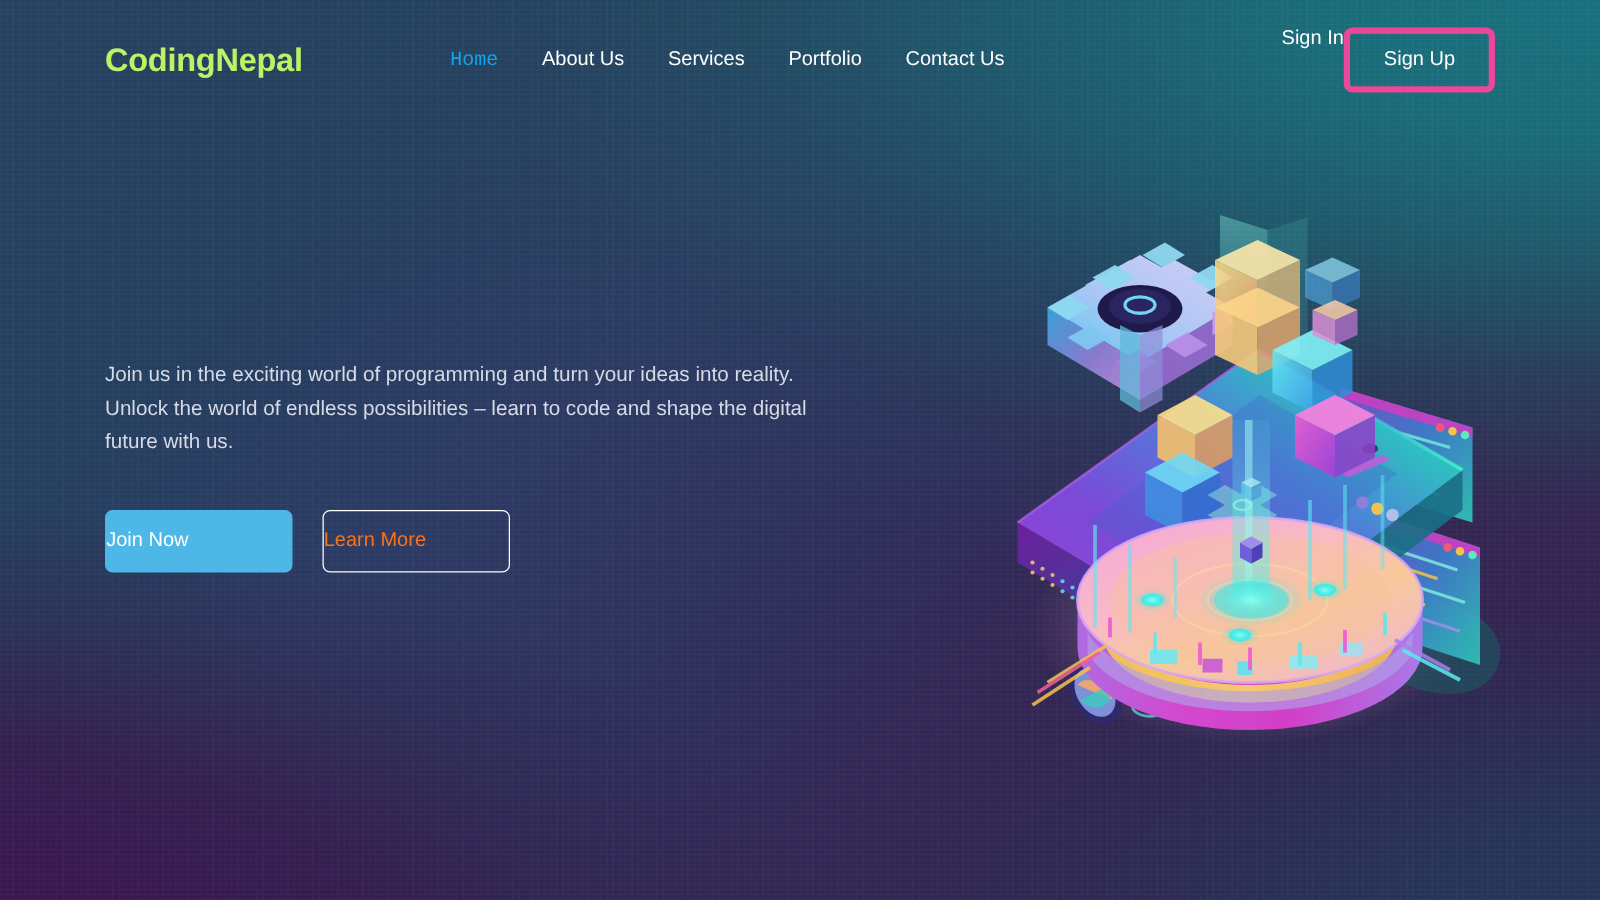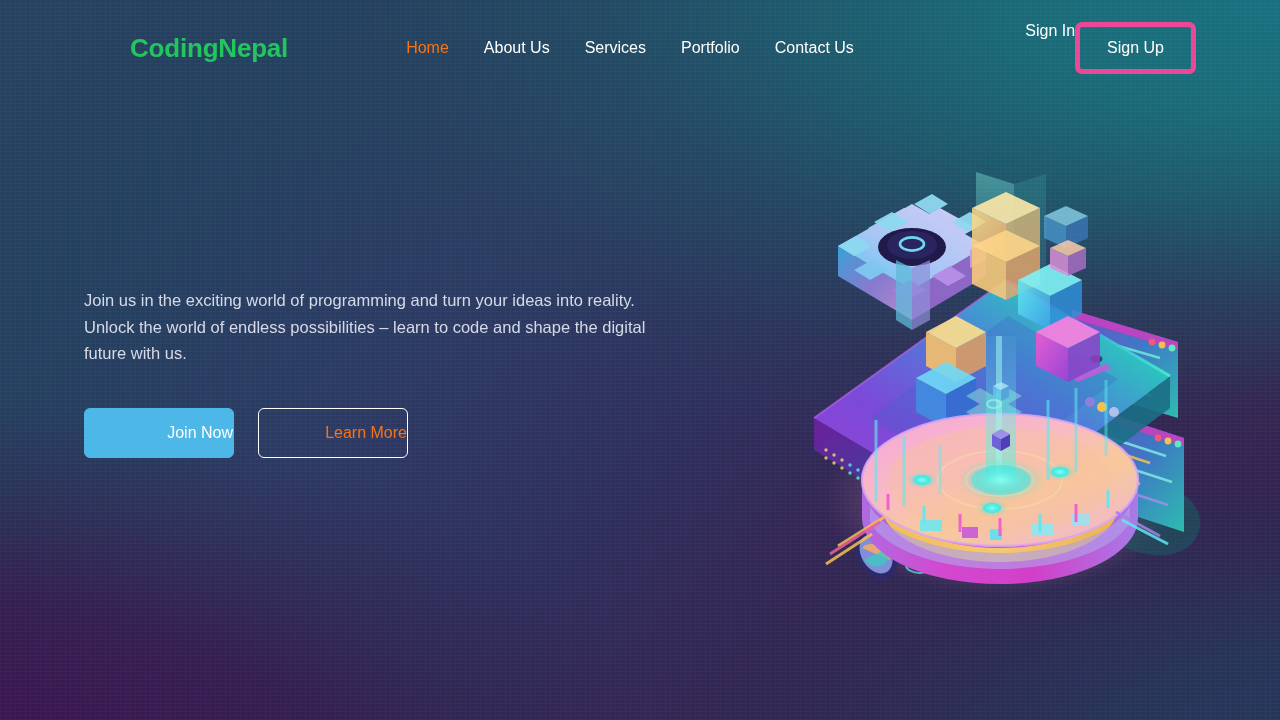--- a/index.html
+++ b/index.html
@@ -36,32 +36,32 @@
   }
 
   
   .navbar {
     position:absolute; top:0; left:0; right:0; height:96px;
     display:flex; align-items:center;
     padding:0 84px;
     z-index:20;
   }
   .logo {
-    font-size:26px; font-weight:700; color:#22c55e;
-    letter-spacing:-.2px; white-space:nowrap;margin-left:46px;
+    font-size:26px; font-weight:700; color:#bef264;
+    letter-spacing:-.2px; white-space:nowrap;
   }
   .nav-links {
     display:flex; align-items:center; gap:35px;
     margin-left:118px;
   }
   .nav-link {
     font-size:16px; color:#ffffff; text-decoration:none;
     white-space:nowrap; cursor:pointer;
   }
-  .nav-link.active { color:#f97316; }
+  .nav-link.active { color:#0ea5e9;font-family:Liberation Mono, monospace; }
   .nav-right {
     margin-left:auto; display:flex; align-items:flex-start; 
   }
   .signin {
     font-size:16px; color:#ffffff; text-decoration:none;
     white-space:nowrap; cursor:pointer;
   }
   .signup {
     font-size:16px; color:#ffffff;
     border:5px solid #ec4899; border-radius:7px;
@@ -80,21 +80,21 @@
   }
   .hero p {
     margin-top:29px;
     font-size:16.5px; color:#d6dae6; line-height:1.62;
     max-width:600px;
   }
   .hero-actions { margin-top:41px; display:flex; gap:24px; }
   .btn {
     font-family:"Liberation Sans", sans-serif;
     font-size:16px; border-radius:6px; cursor:pointer;
-    padding:15px 0; width:150px; text-align:right;
+    padding:15px 0; width:150px; text-align:left;
   }
   .btn-primary { background:#4db7e8; color:#ffffff; border:1px solid #4db7e8; }
   .btn-outline { background:transparent; color:#f97316; border:1px solid #ffffff; }
 
   
   .illus { position:absolute; left:800px; top:150px; width:420px; height:470px; z-index:10; }
   .illus svg { width:100%; height:100%; display:block; }
 </style>
 </head>
 <body>

